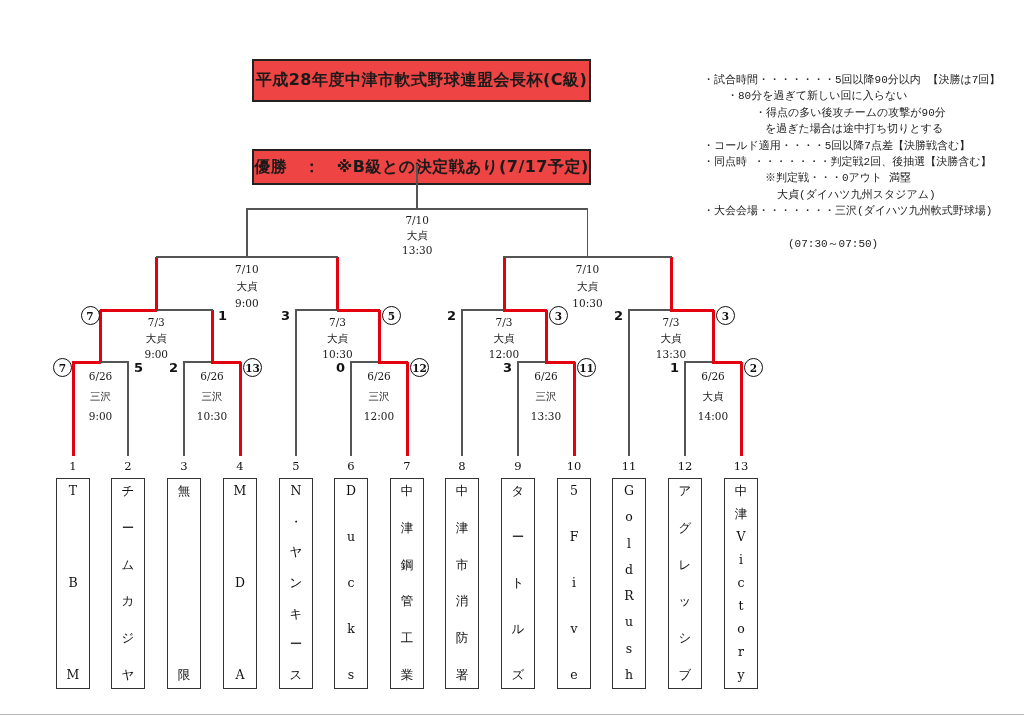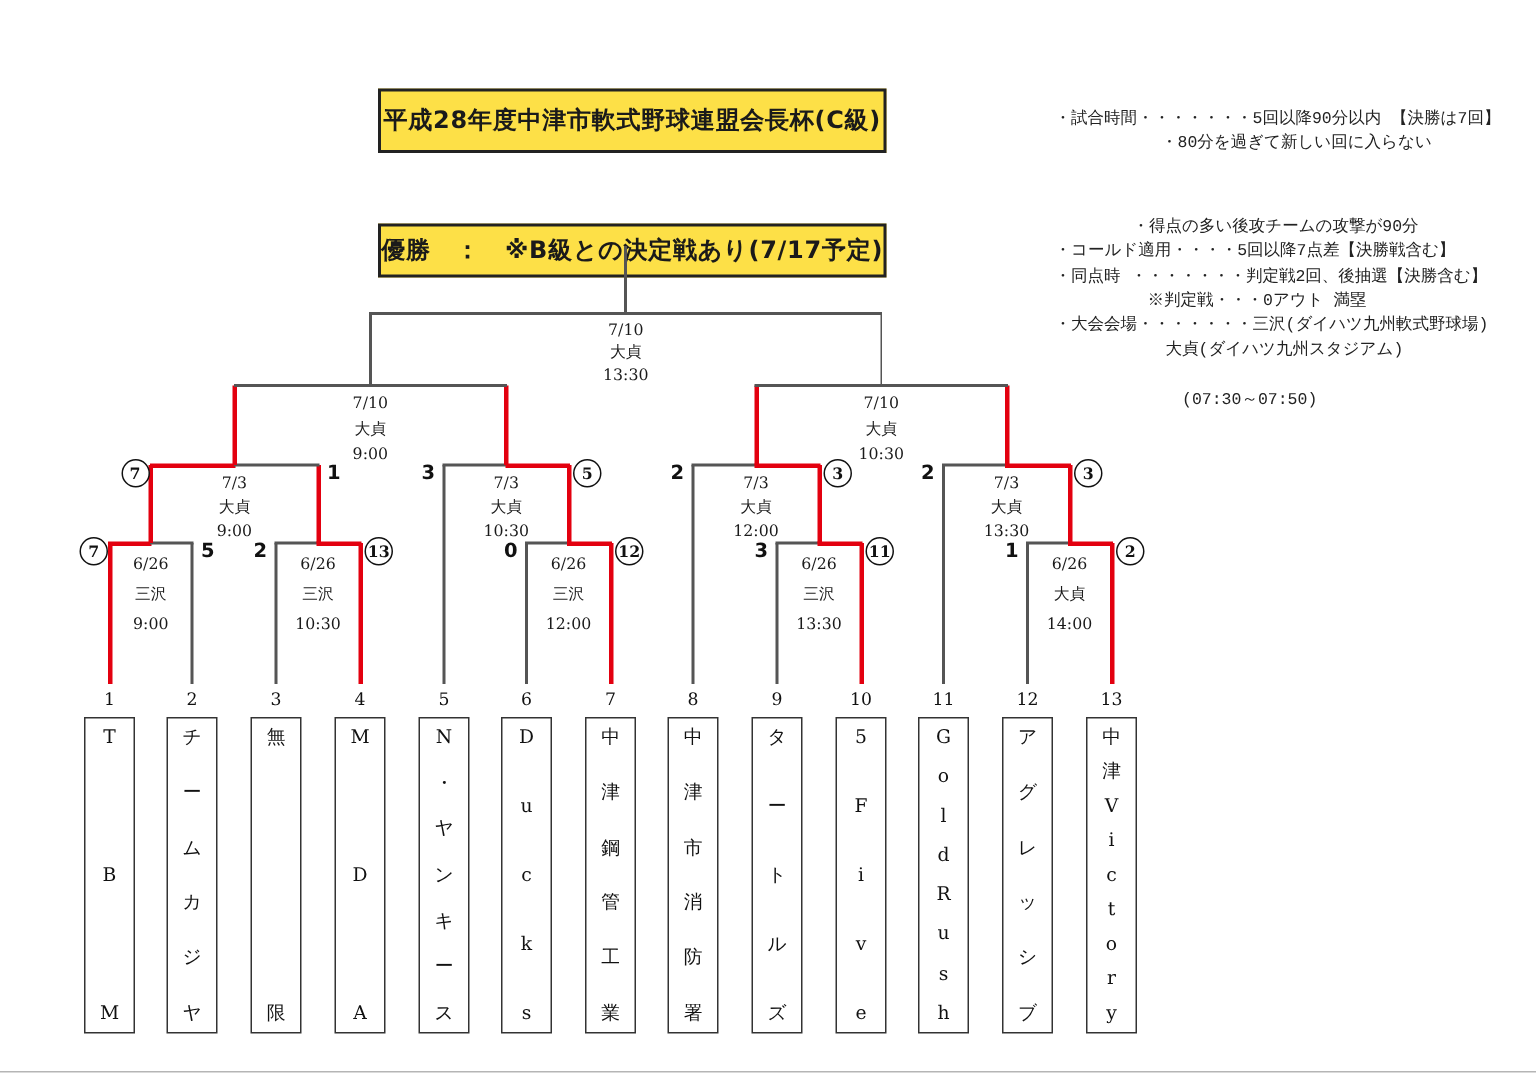--- a/index.html
+++ b/index.html
@@ -1,21 +1,21 @@
 <!DOCTYPE html>
 <html><head>
 <meta charset="utf-8">
 <style>
   html,body{margin:0;padding:0;background:#ffffff;}
   #page{
     position:relative;width:1024px;height:724px;background:#ffffff;overflow:hidden;
     font-family:"DejaVu Sans","Liberation Sans",sans-serif;color:#1a1a1a;
   }
   .hbox{
-    position:absolute;border:2px solid #222;background:#fde047;
+    position:absolute;border:2px solid #222;background:#ef4444;
     display:flex;align-items:center;justify-content:center;
     font-weight:bold;font-size:16px;letter-spacing:0.5px;white-space:nowrap;
   }
   .line{position:absolute;}
   .match-label{
     position:absolute;text-align:center;
     font-family:"DejaVu Serif","Liberation Serif",serif;
     font-size:10.5px;color:#1a1a1a;white-space:nowrap;
   }
   .score-plain{
@@ -50,27 +50,28 @@
 
 <div id="page">
   <div class="hbox" style="left:252px;top:59px;width:335px;height:39px;">
     <span>平成28年度中津市軟式野球連盟会長杯(C級)</span>
   </div>
   <div class="hbox" style="left:252px;top:149px;width:335px;height:32px;">
     <span>優勝　：　※B級との決定戦あり(7/17予定)</span>
   </div>
   <div id="notes">
       <div style="margin-left: 0px;">・試合時間・・・・・・・5回以降90分以内 【決勝は7回】</div>
-      <div style="margin-left: 71px;">・80分を過ぎて新しい回に入らない</div>
-      <div style="margin-left: 52px; margin-top: 39px;">・得点の多い後攻チームの攻撃が90分</div>
+      <div style="margin-left: 24px;">・80分を過ぎて新しい回に入らない</div>
+      <div style="margin-left: 52px;">・得点の多い後攻チームの攻撃が90分</div>
+      <div style="margin-left: 62px;">を過ぎた場合は途中打ち切りとする</div>
       <div style="margin-left: 0px;">・コールド適用・・・・5回以降7点差【決勝戦含む】</div>
       <div style="margin-left: 0px;">・同点時 ・・・・・・・判定戦2回、後抽選【決勝含む】</div>
       <div style="margin-left: 62px;">※判定戦・・・0アウト 満塁</div>
+      <div style="margin-left: 74px;">大貞(ダイハツ九州スタジアム)</div>
       <div style="margin-left: 0px;">・大会会場・・・・・・・三沢(ダイハツ九州軟式野球場)</div>
-      <div style="margin-left: 74px;">大貞(ダイハツ九州スタジアム)</div>
       <div style="margin-left: 0px;">&nbsp;</div>
       <div style="margin-left: 85px;">(07:30～07:50)</div>
     </div>
   <div id="bracket">
       <div class="team-num" style="left: 58px; top: 459px;">1</div>
       <div class="team-box" style="left: 56px; top: 478px;">
         <span>T</span>
         <span>B</span>
         <span>M</span>
       </div>

